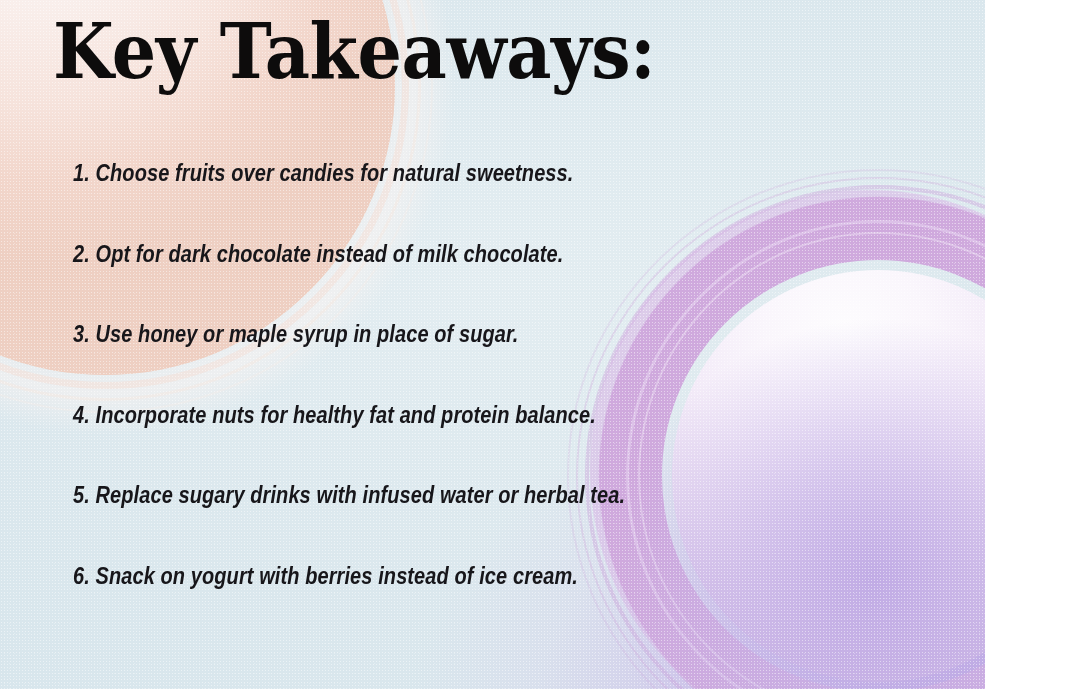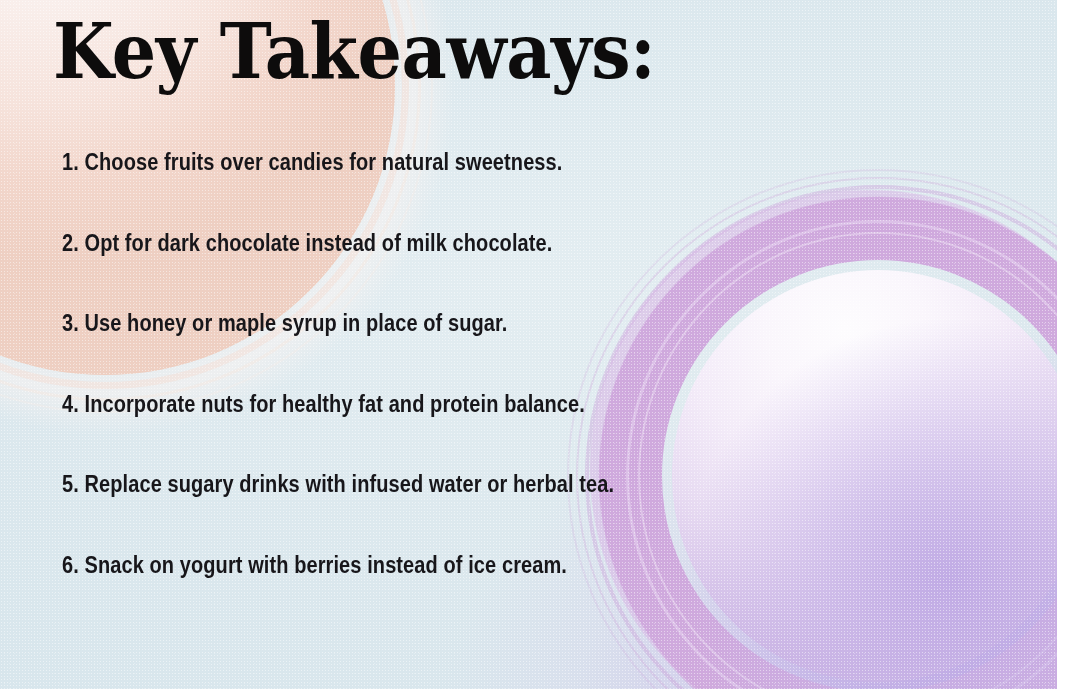--- a/index.html
+++ b/index.html
@@ -6,24 +6,25 @@
     margin: 0;
     padding: 0;
     background: #ffffff;
   }
   body {
     font-family: "Liberation Sans", sans-serif;
   }
 
   #poster {
     position: relative;
-    width: 1057px;
+    width: 971px;
     height: 689px;
     overflow: hidden;
     background: #dde9ee;
+    padding-left: 14px;
   }
 
   
   .layer {
     position: absolute;
     pointer-events: none;
   }
 
   
   .bg-base {
@@ -195,23 +196,24 @@
     transform: scaleX(0.92);
     transform-origin: left top;
     white-space: nowrap;
   }
 
   .list {
     position: absolute;
     left: 58px;
     top: 148px;
     right: 40px;
-    margin: 4px;
+    margin: 15px;
     padding: 0;
     list-style: none;
+    font-style: italic;
   }
   .list-item {
     font-family: "Liberation Sans", sans-serif;
     font-weight: 700;
     font-size: 21.5px;
     line-height: 1.0;
     color: #17161a;
     letter-spacing: 0.1px;
     margin: 0 0 59px 0;
     white-space: nowrap;

